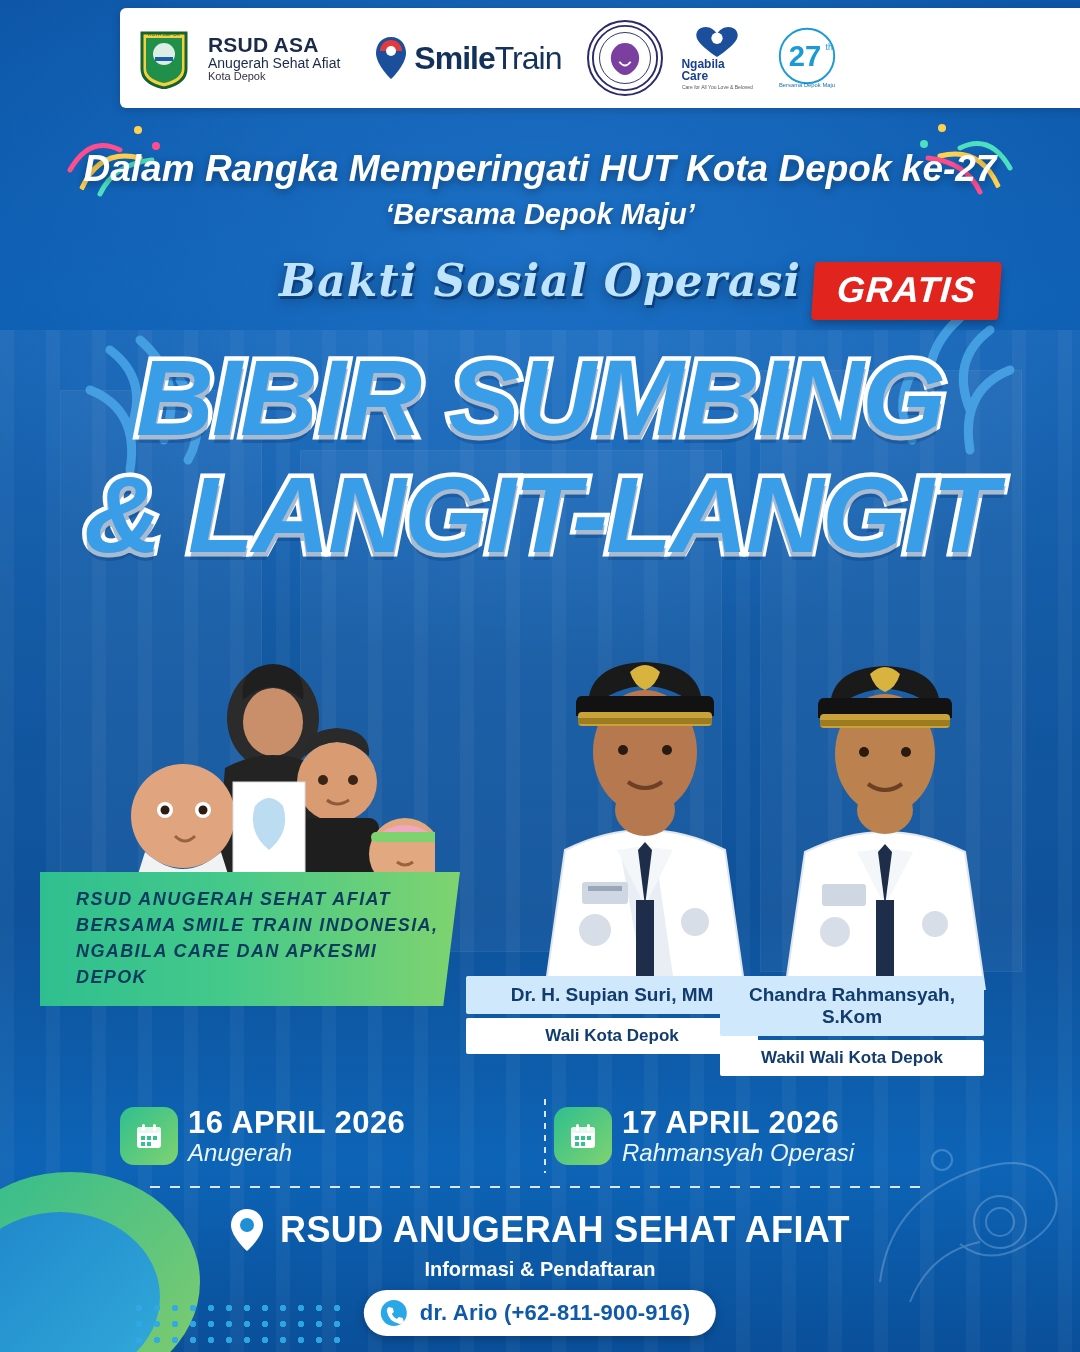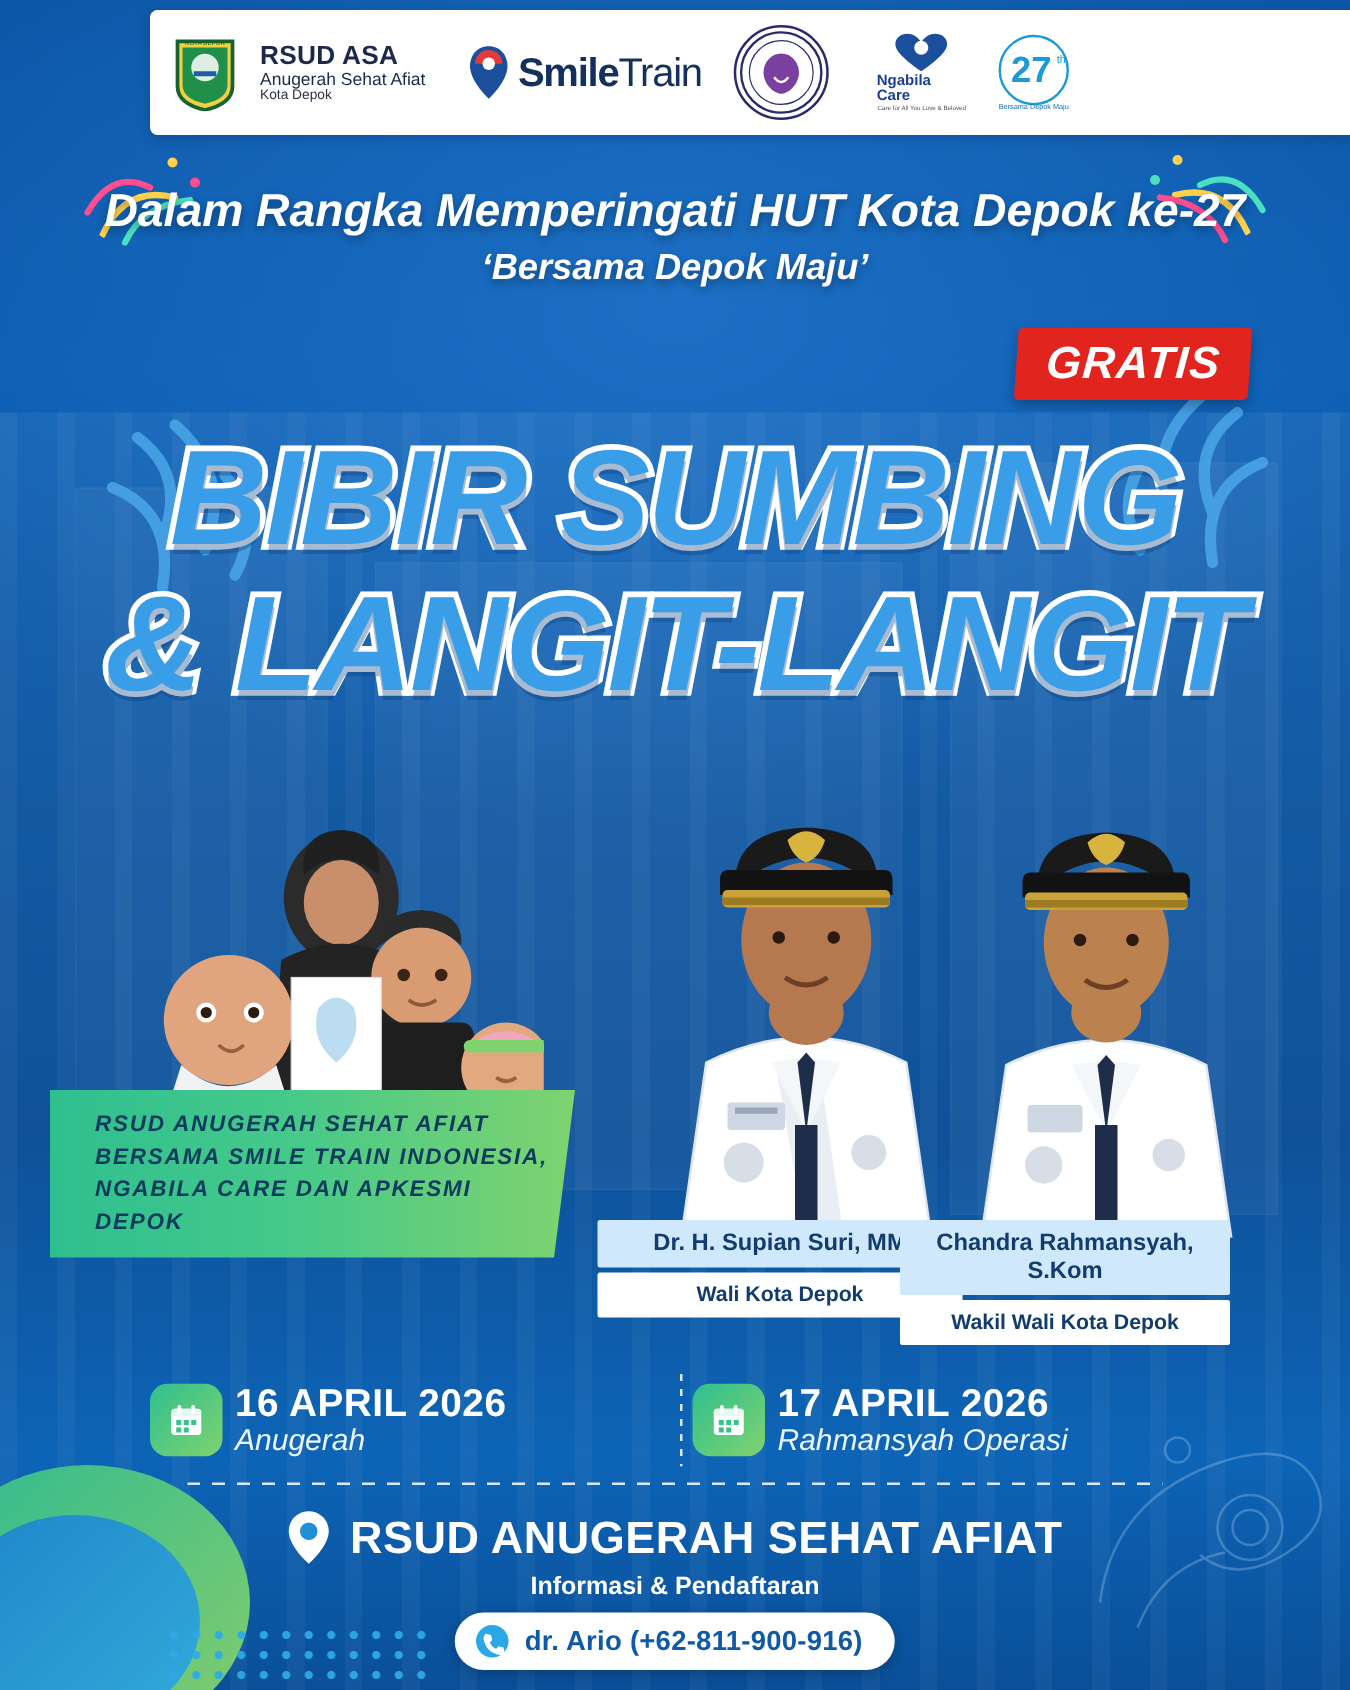--- a/index.html
+++ b/index.html
@@ -36,21 +36,21 @@
   }
   .crest{width:52px;height:62px;flex:0 0 auto;}
   .rsud-text{line-height:1.05;}
   .rsud-text .l1{font-size:21px;font-weight:bold;color:#1b2a4a;letter-spacing:.2px;}
   .rsud-text .l2{font-size:14px;font-weight:normal;color:#1b2a4a;}
   .rsud-text .l3{font-size:11px;color:#334;}
   .smile{display:flex;align-items:center;gap:6px;margin-left:16px;}
   .smile .mark{width:34px;height:46px;position:relative;}
   .smile .word{font-size:32px;font-weight:bold;color:#14305c;letter-spacing:-1px;}
   .roundlogo{width:72px;height:72px;border-radius:50%;border:2px solid #2b2b6b;display:flex;align-items:center;justify-content:center;overflow:hidden;flex:0 0 auto;}
-  .ngabila{width:72px;height:64px;display:flex;flex-direction:column;align-items:center;justify-content:center;margin-left:20px;}
+  .ngabila{width:72px;height:64px;display:flex;flex-direction:column;align-items:center;justify-content:center;}
   .ngabila .nm{font-size:12px;font-weight:bold;color:#1b3f8f;line-height:1;}
   .ngabila .ns{font-size:5px;color:#555;margin-top:2px;}
   .hut27{width:72px;height:72px;display:flex;align-items:center;justify-content:center;flex-direction:column;}
   
   .hut-line{
     position:absolute;top:148px;left:0;right:0;text-align:center;
     font-size:37px;font-weight:bold;font-style:italic;color:#fff;
     text-shadow:0 3px 8px rgba(0,0,0,.35);
   }
   .hut-sub{
@@ -239,20 +239,21 @@
         <circle cx="36" cy="34" r="28" fill="none" stroke="#1b9ad6" stroke-width="2"></circle>
         <text x="34" y="44" font-size="30" font-weight="bold" text-anchor="middle" fill="#1b9ad6" font-family="Liberation Sans,sans-serif">27</text>
         <text x="55" y="28" font-size="9" fill="#1b9ad6" font-family="Liberation Sans,sans-serif">th</text>
         <text x="36" y="66" font-size="6" text-anchor="middle" fill="#1b6fb0" font-family="Liberation Sans,sans-serif">Bersama Depok Maju</text>
       </svg>
     </div>
   </div>
 
   <div class="hut-line">Dalam Rangka Memperingati HUT Kota Depok ke-27</div>
   <div class="hut-sub">‘Bersama Depok Maju’</div>
+  <div class="script">Bakti Sosial Operasi</div>
   <div class="gratis">GRATIS</div>
   <div class="big1">BIBIR SUMBING</div>
   <div class="big2">&amp; LANGIT-LANGIT</div>
 
   <div class="family">
     <svg viewBox="0 0 330 250" width="330" height="250">
 
       <ellipse cx="168" cy="78" rx="46" ry="52" fill="#2b2b2b"></ellipse>
       <ellipse cx="168" cy="82" rx="30" ry="34" fill="#c98f6a"></ellipse>
       <path d="M138 60 q30 -26 60 0 q4 -34 -30 -36 q-34 2 -30 36z" fill="#1f1f1f"></path>
@@ -326,21 +327,21 @@
         <circle cx="394" cy="152" r="5" fill="#2b1a10"></circle>
           <circle cx="436" cy="152" r="5" fill="#2b1a10"></circle>
         <path d="M398 184 q17 12 34 0" fill="none" stroke="#6d3f24" stroke-width="4"></path>
         <rect x="352" y="284" width="44" height="22" rx="3" fill="#cfd7e2"></rect>
         <circle cx="365" cy="332" r="15" fill="#d8dee8"></circle>
         <circle cx="465" cy="324" r="13" fill="#d8dee8"></circle>
       </g>
     </svg>
   </div>
 
-  <div class="nameplate" style="left:478px;top:976px;width:292px;">
+  <div class="nameplate" style="left:466px;top:976px;width:292px;">
     <div class="np-name">Dr. H. Supian Suri, MM</div>
     <div class="np-role">Wali Kota Depok</div>
   </div>
   <div class="nameplate" style="left:720px;top:976px;width:264px;">
     <div class="np-name">Chandra Rahmansyah, S.Kom</div>
     <div class="np-role">Wakil Wali Kota Depok</div>
   </div>
 
   <div class="ribbon">
     <div>RSUD ANUGERAH SEHAT AFIAT</div>

